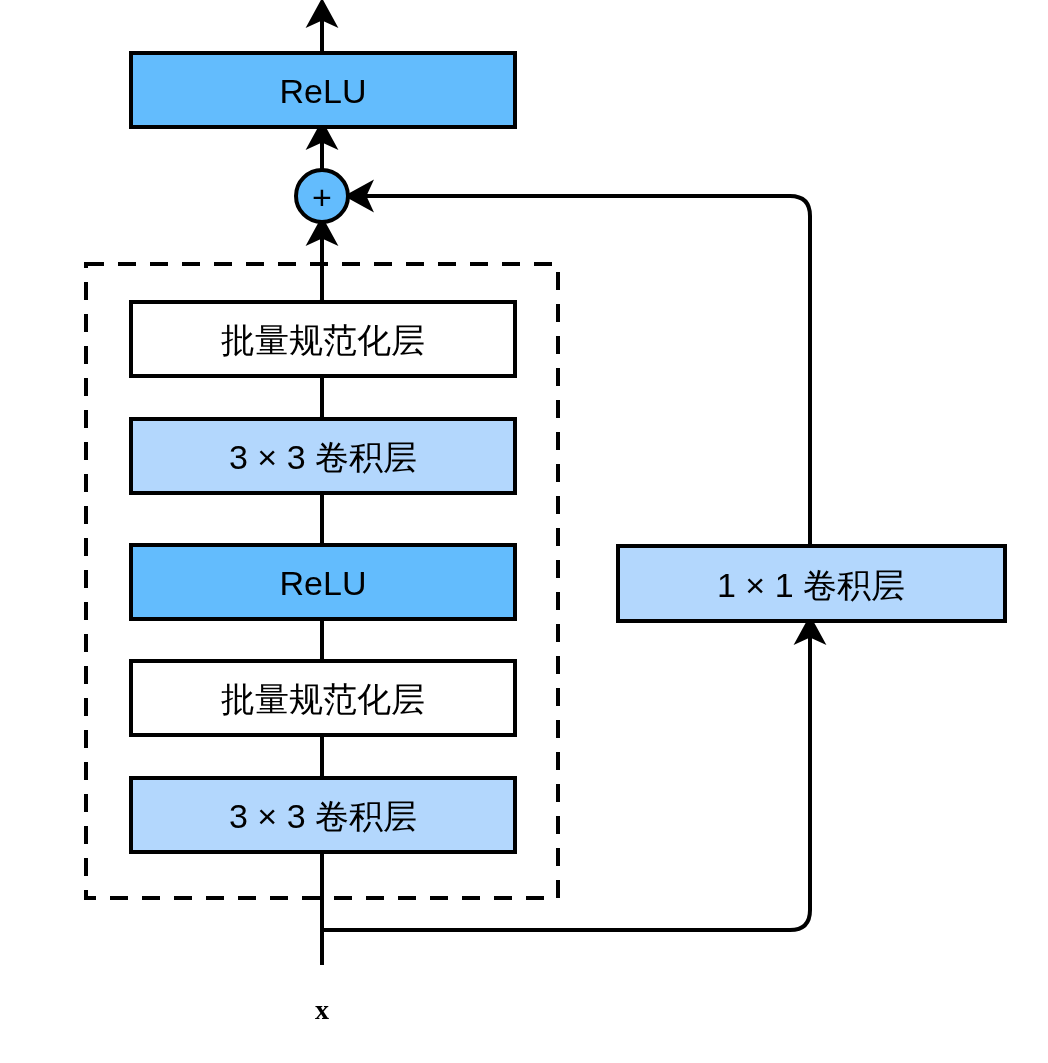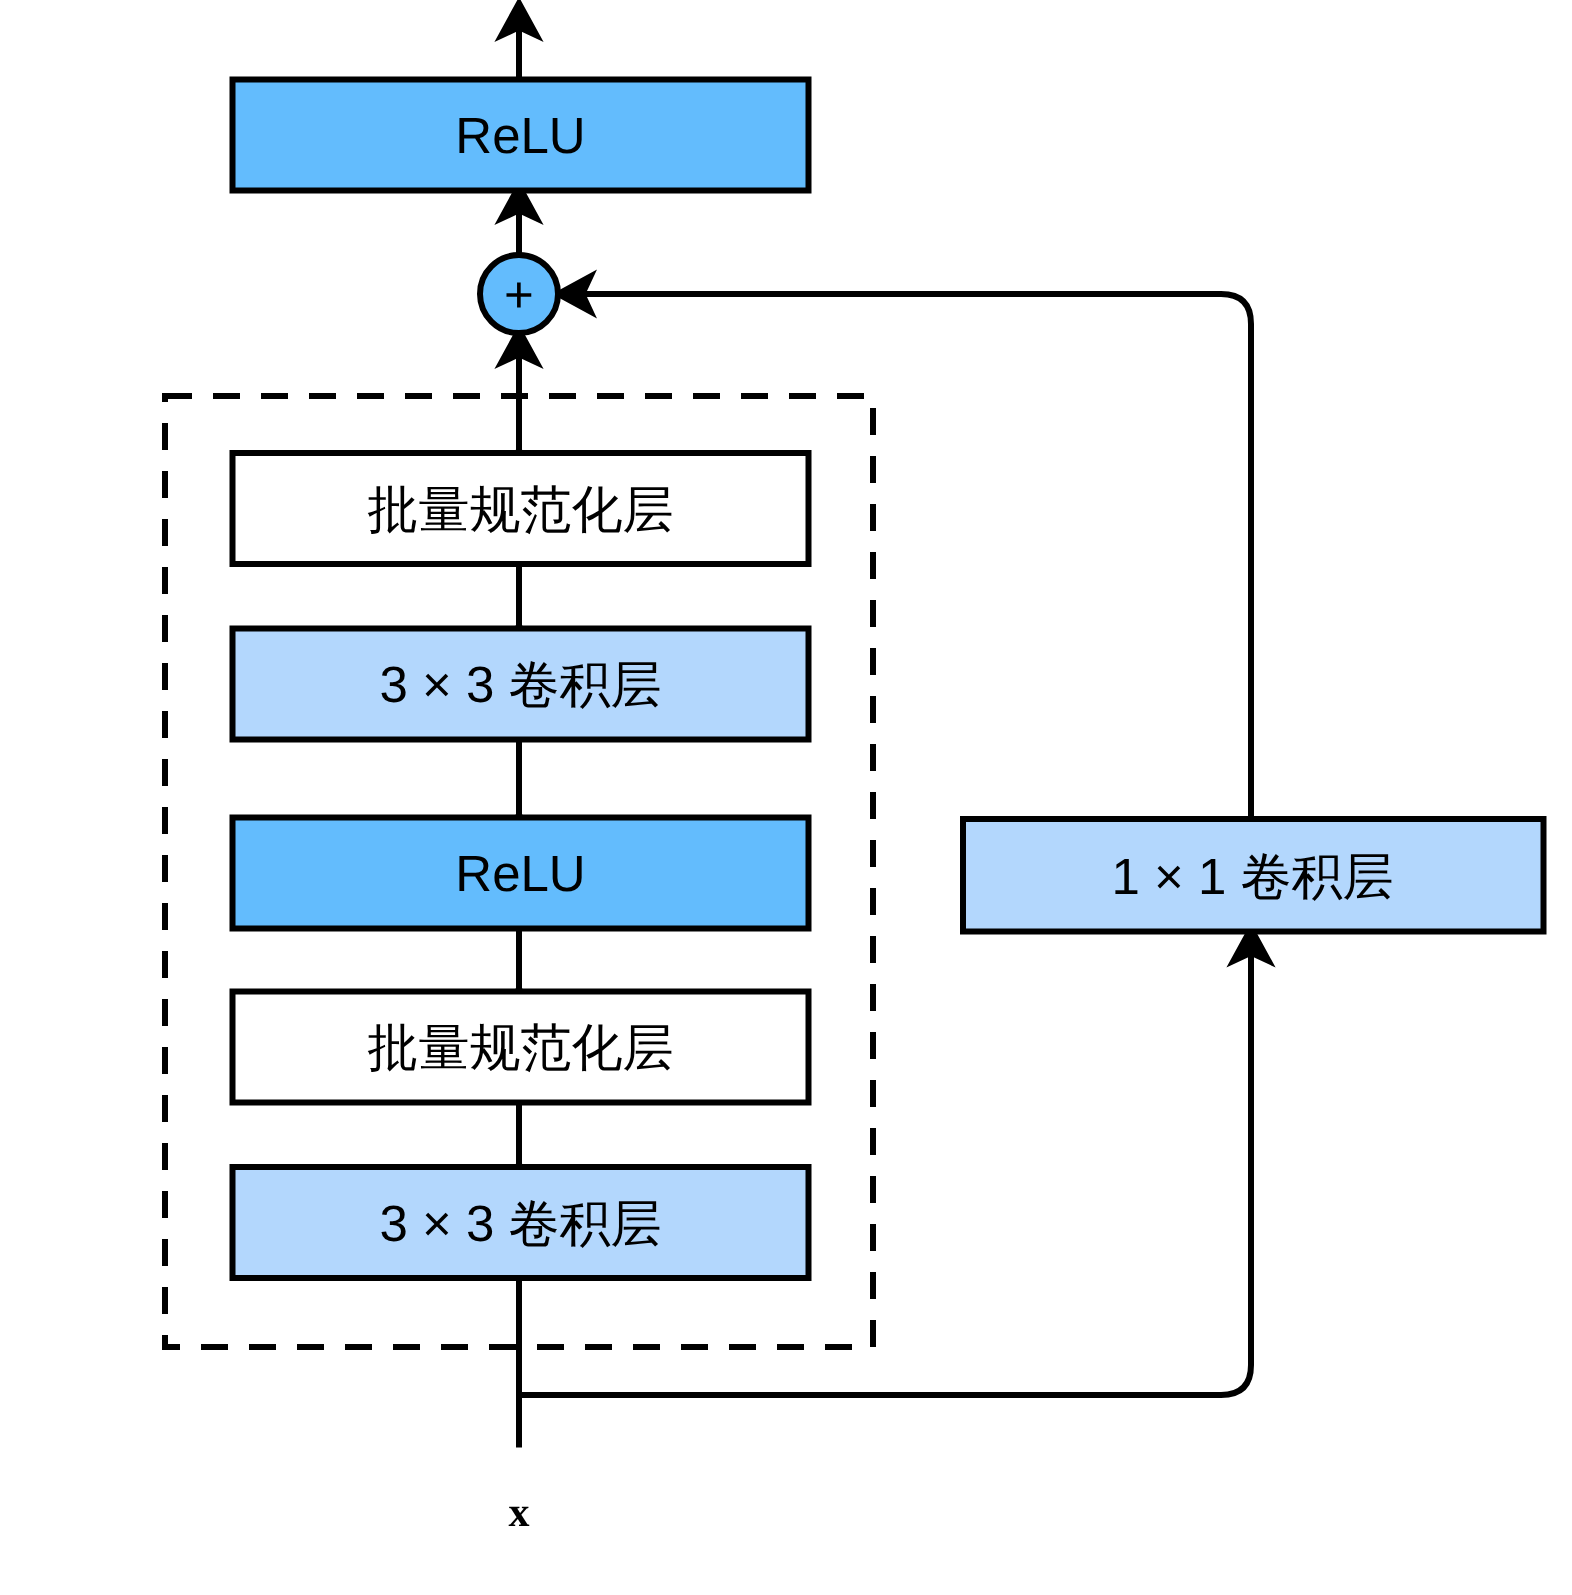--- a/index.html
+++ b/index.html
@@ -11,21 +11,20 @@
     width: 1048px;
     height: 1063px;
     font-family: "Liberation Sans", sans-serif;
     overflow: hidden;
   }
   #diagram-root {
     position: relative;
     width: 908px;
     height: 1063px;
     background: #ffffff;
-    padding-left: 24px;
   }
   svg.diagram-canvas {
     display: block;
     width: 1048px;
     height: 1063px;
   }
   .node-box {
     stroke: #000000;
     stroke-width: 4;
   }

